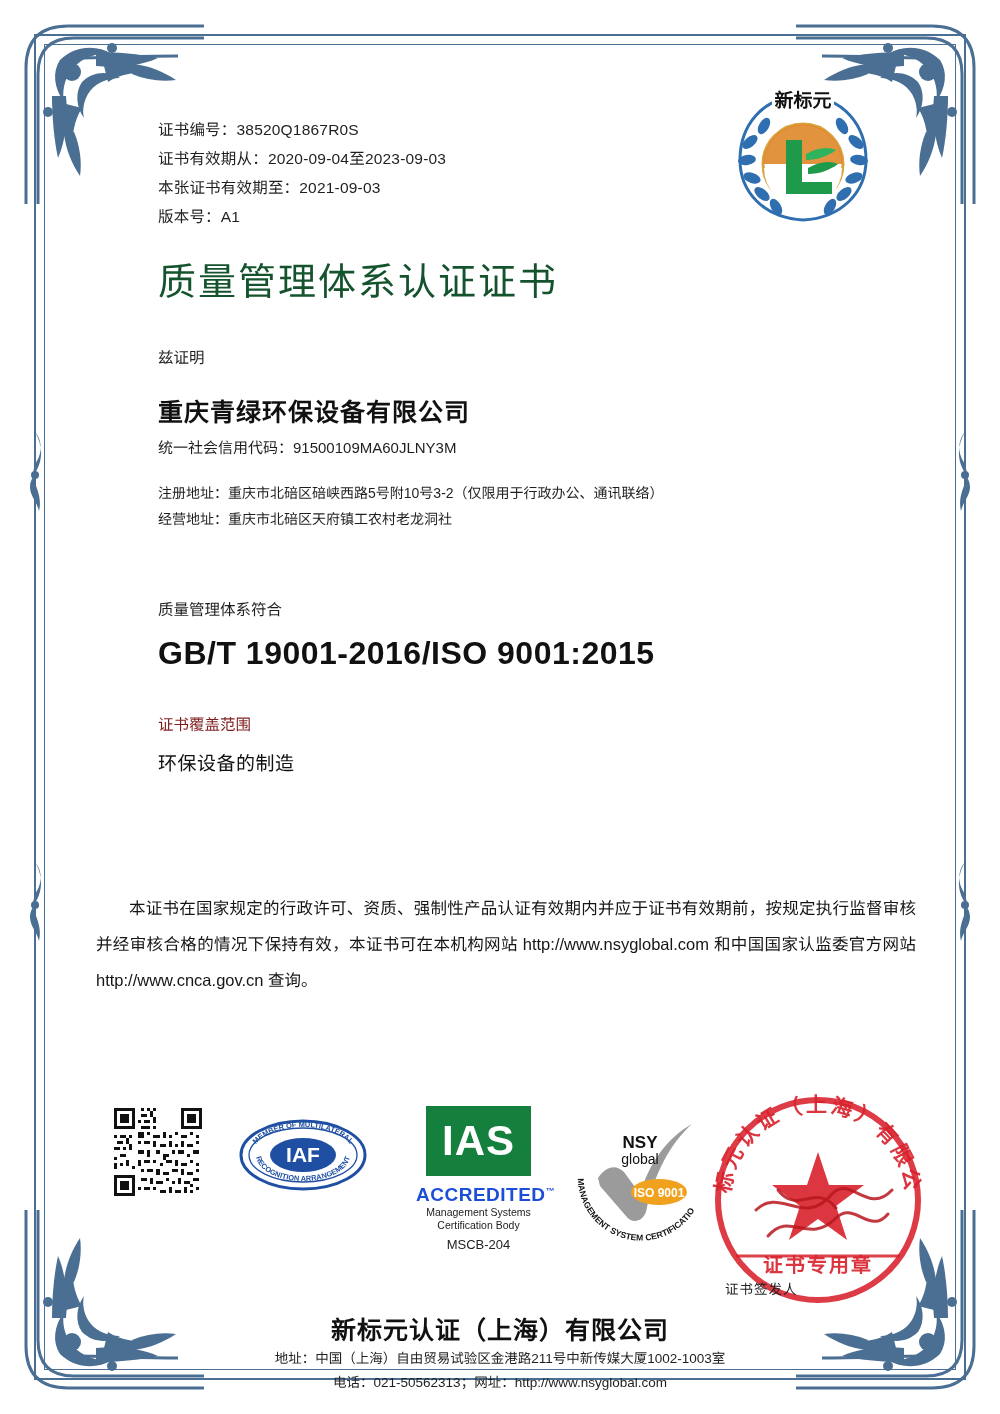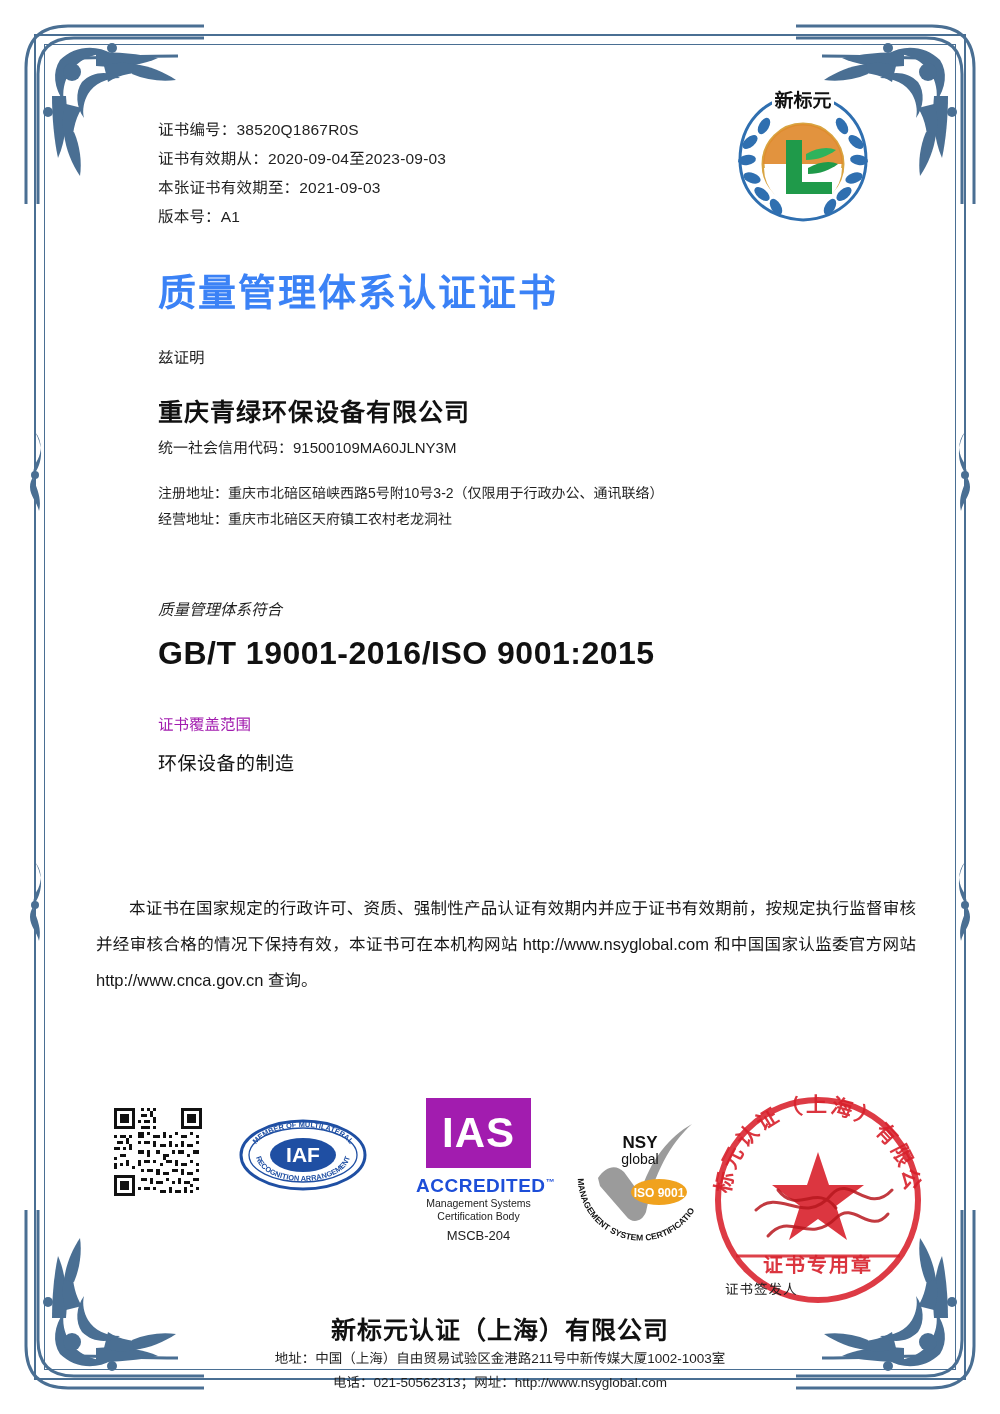--- a/index.html
+++ b/index.html
@@ -54,23 +54,23 @@
   .meta div{white-space:nowrap;}
 
   
   .logo{
     position:absolute;right:122px;top:82px;
     width:150px;height:150px;
   }
 
   
   .main-title{
-    position:absolute;left:158px;top:262px;
-    font-size:38px;font-weight:700;letter-spacing:2px;
-    color:#3b82f6;
+    position:absolute;left:158px;top:251px;
+    font-size:38px;font-weight:400;letter-spacing:2px;
+    color:#14532d;
   }
 
   
   .certify-label{
     position:absolute;left:158px;top:345px;
     font-size:15.5px;color:#1f1f1f;
   }
   .company{
     position:absolute;left:158px;top:392px;
     font-size:25px;font-weight:700;color:#111;letter-spacing:1px;
@@ -79,30 +79,30 @@
     position:absolute;left:158px;top:436px;
     font-size:15px;color:#1f1f1f;
   }
   .addr{
     position:absolute;left:158px;top:480px;
     font-size:14px;line-height:26px;color:#1f1f1f;
   }
 
   .std-label{
     position:absolute;left:158px;top:597px;
-    font-size:15.5px;color:#1f1f1f;font-style:italic;
+    font-size:15.5px;color:#1f1f1f;
   }
   .std-value{
     position:absolute;left:158px;top:635px;
     font-size:32px;font-weight:700;letter-spacing:.5px;color:#111;
   }
 
   .scope-label{
     position:absolute;left:158px;top:712px;
-    font-size:15.5px;color:#a21caf;
+    font-size:15.5px;color:#7f1d1d;
   }
   .scope-value{
     position:absolute;left:158px;top:748px;
     font-size:19px;color:#111;letter-spacing:.5px;
   }
 
   .statement{
     position:absolute;left:96px;top:890px;width:820px;
     font-size:16.5px;line-height:36px;color:#151515;
     text-align:justify;
@@ -117,21 +117,21 @@
     position:absolute;left:18px;top:10px;width:88px;height:88px;
   }
   .iaf{
     position:absolute;left:142px;top:18px;width:130px;height:78px;
   }
   .ias{
     position:absolute;left:320px;top:0px;width:125px;height:165px;
     text-align:center;
   }
   .ias-box{
-    width:105px;height:70px;background:#a21caf;margin:0 auto;
+    width:105px;height:70px;background:#15803d;margin:8px auto;
     color:#fff;font-size:42px;font-weight:700;line-height:70px;
     letter-spacing:1px;
   }
   .ias-acc{font-size:19px;font-weight:700;letter-spacing:.5px;margin-top:7px;color:#1d4ed8;}
   .ias-sub{font-size:10.5px;line-height:13px;color:#222;}
   .ias-code{font-size:13px;font-weight:400;margin-top:5px;color:#222;}
   .nsy{
     position:absolute;left:470px;top:2px;width:150px;height:150px;
   }
   .stamp{

